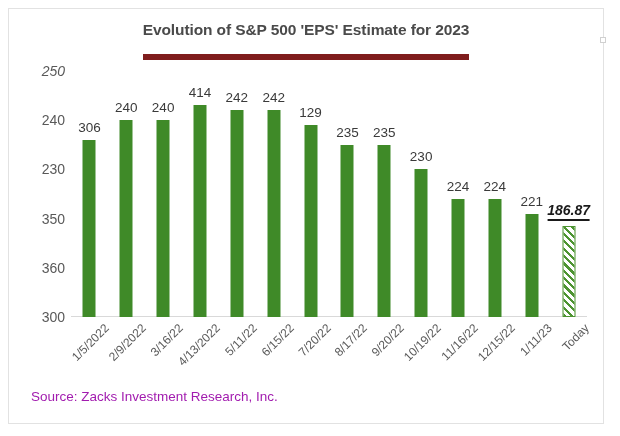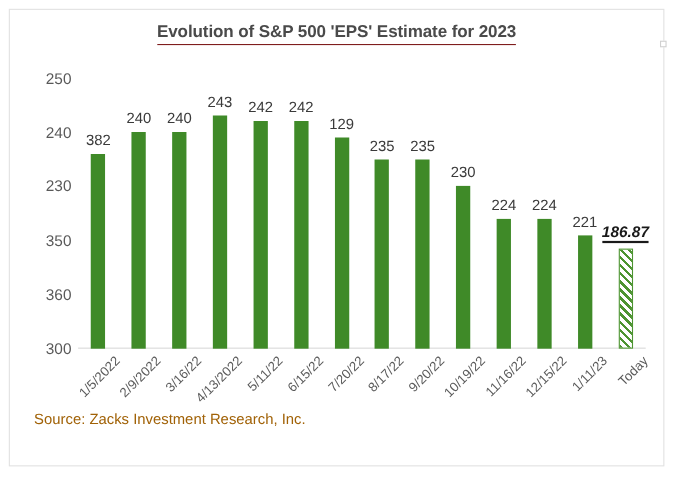--- a/index.html
+++ b/index.html
@@ -42,22 +42,22 @@
     left: 0;
     top: 12px;
     width: 100%;
     text-align: center;
     font-size: 15.5px;
     font-weight: bold;
     color: #4a4a4a;
     letter-spacing: -0.1px;
   }
   #chart-title span {
-    border-bottom: 1px solid #7f1d1d;
-    padding-bottom: 2px;
+    border-bottom: 6px solid #7f1d1d;
+    padding-bottom: 16px;
   }
 
   
   #plot-wrap {
     position: absolute;
     left: 0;
     top: 0;
     width: 596px;
     height: 416px;
   }
@@ -151,23 +151,23 @@
     position: absolute;
     left: 62px;
     top: 312px;
     width: 516px;
     height: 70px;
   }
 
   #source-note {
     position: absolute;
     left: 22px;
-    top: 364px;
+    top: 380px;
     font-size: 13.5px;
-    color: #a16207;
+    color: #a21caf;
   }
 </style>
 </head>
 <body>
 
 <div id="chart-card">
 
   <div id="right-handle"></div>
 
   <div id="chart-title">
@@ -175,41 +175,41 @@
   </div>
 
   <div id="plot-wrap">
 
     <div id="y-axis-labels">
         <div class="ytick-label" style="top: 246px;">300</div>
         <div class="ytick-label" style="top: 196.8px;">360</div>
         <div class="ytick-label" style="top: 147.6px;">350</div>
         <div class="ytick-label" style="top: 98.4px;">230</div>
         <div class="ytick-label" style="top: 49.2px;">240</div>
-        <div class="ytick-label" style="top: 0px;">250</div>
+        <div class="ytick-label" style="top: 0px; font-style: italic;">250</div>
       </div>
 
     <div id="plot-area">
       <div class="axis-baseline"></div>
       <div id="bars-layer">
           <div class="bar-slot" style="left: 0px; width: 36.8571px;">
             <div class="bar" style="height: 177.12px;"></div>
-            <div class="bar-label" style="bottom: 182.12px;">382</div>
+            <div class="bar-label" style="bottom: 182.12px;">306</div>
           </div>
           <div class="bar-slot" style="left: 36.8571px; width: 36.8571px;">
             <div class="bar" style="height: 196.8px;"></div>
             <div class="bar-label" style="bottom: 201.8px;">240</div>
           </div>
           <div class="bar-slot" style="left: 73.7143px; width: 36.8571px;">
             <div class="bar" style="height: 196.8px;"></div>
             <div class="bar-label" style="bottom: 201.8px;">240</div>
           </div>
           <div class="bar-slot" style="left: 110.571px; width: 36.8571px;">
             <div class="bar" style="height: 211.56px;"></div>
-            <div class="bar-label" style="bottom: 216.56px;">243</div>
+            <div class="bar-label" style="bottom: 216.56px;">414</div>
           </div>
           <div class="bar-slot" style="left: 147.429px; width: 36.8571px;">
             <div class="bar" style="height: 206.64px;"></div>
             <div class="bar-label" style="bottom: 211.64px;">242</div>
           </div>
           <div class="bar-slot" style="left: 184.286px; width: 36.8571px;">
             <div class="bar" style="height: 206.64px;"></div>
             <div class="bar-label" style="bottom: 211.64px;">242</div>
           </div>
           <div class="bar-slot" style="left: 221.143px; width: 36.8571px;">

